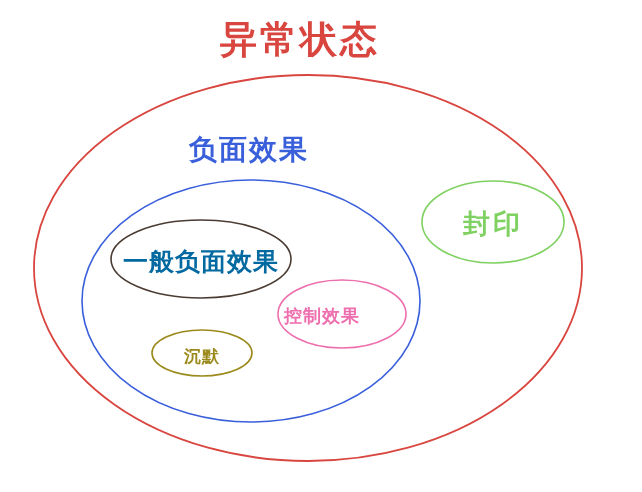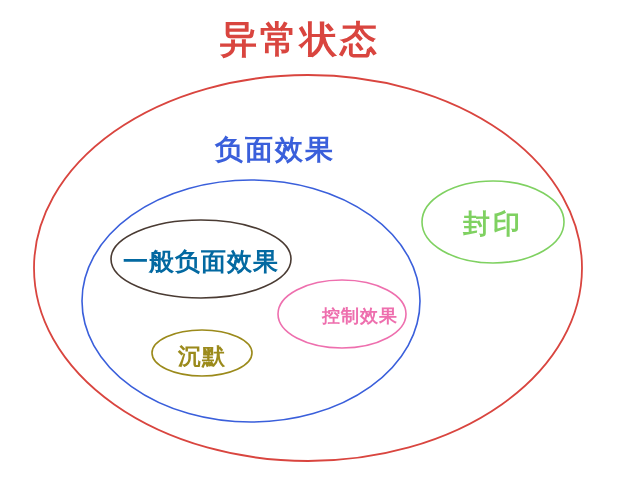--- a/index.html
+++ b/index.html
@@ -48,21 +48,21 @@
   }
   .lbl-general {
     font-size: 25px;
     letter-spacing: 1px;
   }
   .lbl-control {
     font-size: 18px;
     letter-spacing: 1px;
   }
   .lbl-silence {
-    font-size: 23px;
+    font-size: 17px;
     letter-spacing: 1px;
   }
   .lbl-seal {
     font-size: 27px;
     letter-spacing: 3px;
   }
 </style>
 </head>
 <body>
 
@@ -70,19 +70,19 @@
   <svg class="venn-canvas" id="venn-canvas" viewBox="0 0 642 492" xmlns="http://www.w3.org/2000/svg">
       <ellipse cx="308" cy="268" rx="274" ry="193" fill="none" stroke="#d9453f" stroke-width="1.8"></ellipse>
       <ellipse cx="251" cy="301" rx="169" ry="121" fill="none" stroke="#3a5fdb" stroke-width="1.6"></ellipse>
       <ellipse cx="201" cy="259" rx="90" ry="39" fill="none" stroke="#4a3b33" stroke-width="1.6"></ellipse>
       <ellipse cx="342" cy="314" rx="64" ry="34" fill="none" stroke="#ee6fae" stroke-width="1.6"></ellipse>
       <ellipse cx="202" cy="353" rx="50" ry="23" fill="none" stroke="#9b8a1b" stroke-width="1.6"></ellipse>
       <ellipse cx="493" cy="222" rx="71" ry="41" fill="none" stroke="#7fd161" stroke-width="1.6"></ellipse>
     </svg>
   <div id="label-layer">
       <div class="venn-label lbl-title" style="left: 300px; top: 40px; color: rgb(217, 69, 63);">异常状态</div>
-      <div class="venn-label lbl-negative" style="left: 249px; top: 150px; color: rgb(58, 95, 219); margin-left: 26px;">负面效果</div>
+      <div class="venn-label lbl-negative" style="left: 249px; top: 150px; color: rgb(58, 95, 219);">负面效果</div>
       <div class="venn-label lbl-general" style="left: 201px; top: 261px; color: #0369a1;">一般负面效果</div>
-      <div class="venn-label lbl-control" style="left: 360px; top: 316px; color: rgb(238, 111, 174);">控制效果</div>
+      <div class="venn-label lbl-control" style="left: 322px; top: 316px; color: rgb(238, 111, 174);">控制效果</div>
       <div class="venn-label lbl-silence" style="left: 202px; top: 356px; color: rgb(155, 138, 27);">沉默</div>
       <div class="venn-label lbl-seal" style="left: 493px; top: 224px; color: rgb(127, 209, 97);">封印</div>
     </div>
 </div>
 
 </body></html>

